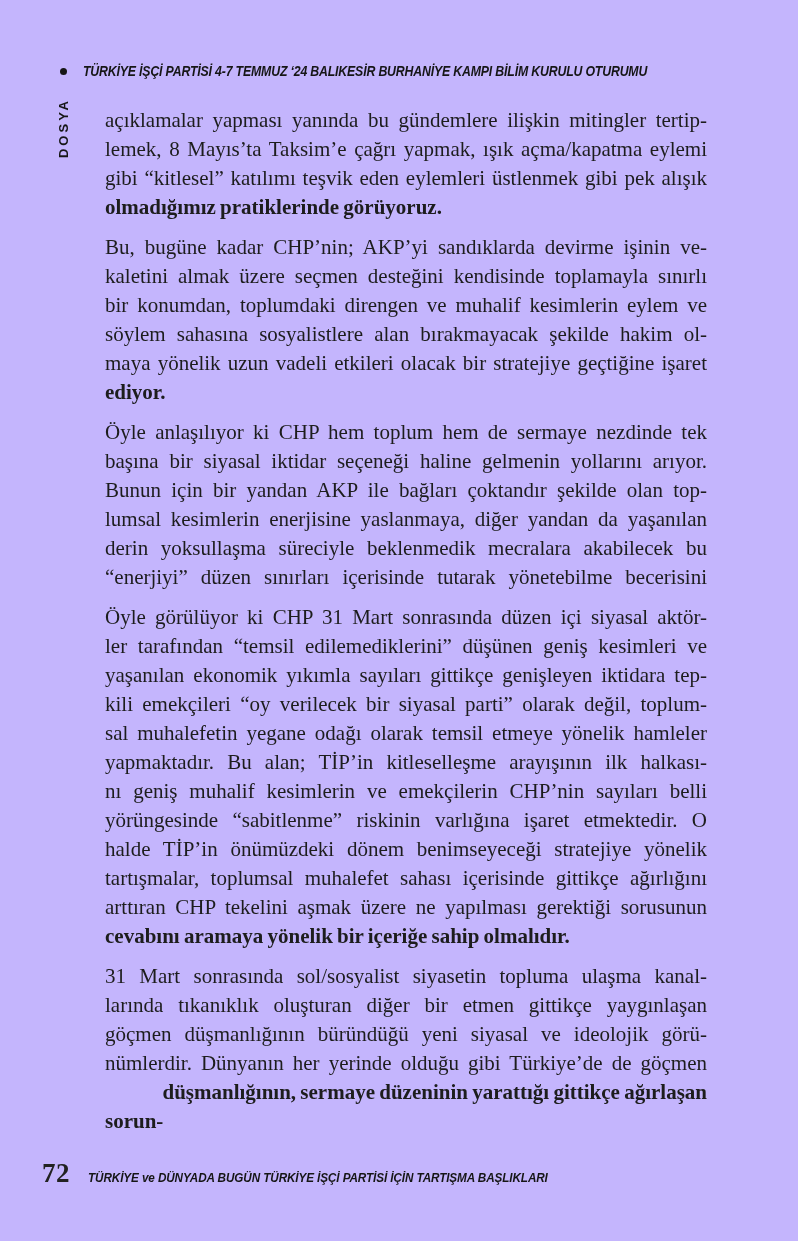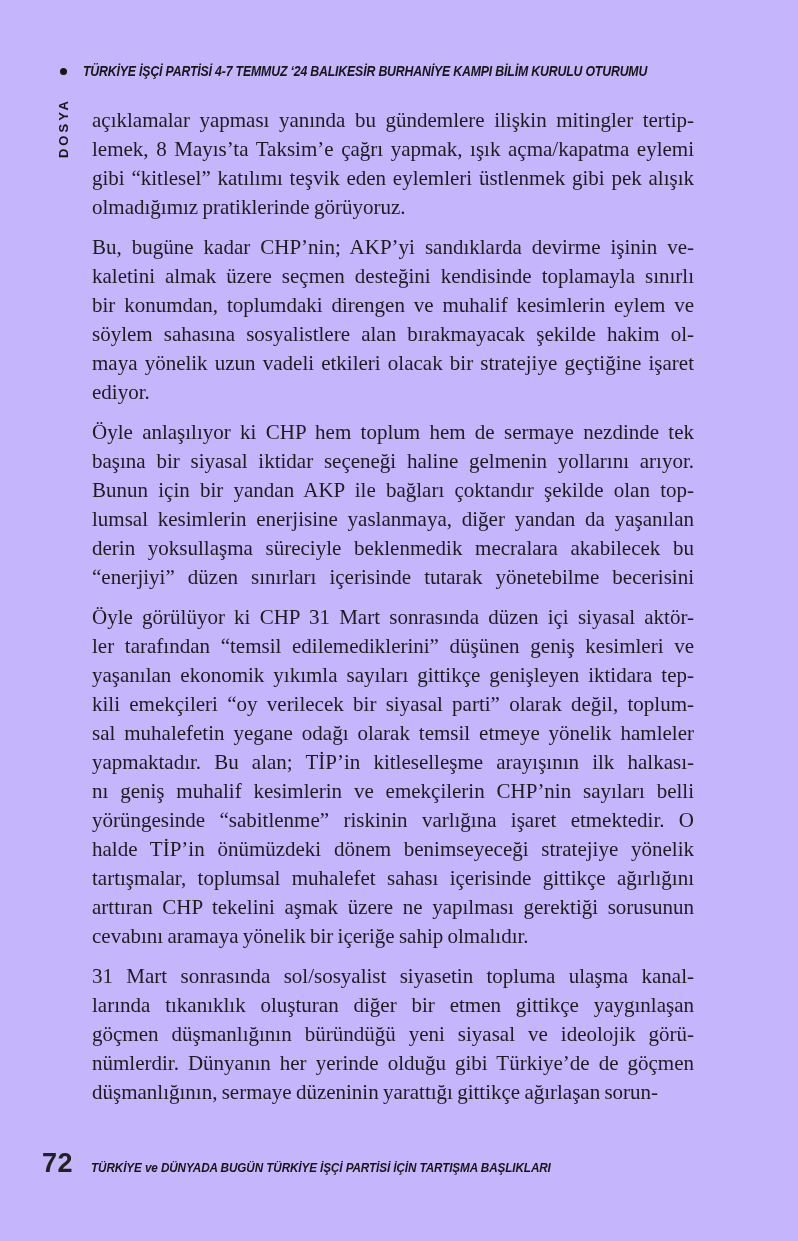--- a/index.html
+++ b/index.html
@@ -44,49 +44,51 @@
     font-family:"Liberation Sans", sans-serif;
     font-weight:700;
     font-size:13px;
     letter-spacing:3px;
     color:#161616;
     transform:rotate(-90deg);
   }
 
   
   .body-col{
-    position:absolute;left:92px;top:106px;width:602px;
+    position:absolute;left:105px;top:106px;width:602px;
     color:#1d1d1d;
   }
   .para{margin:0 0 11px 0;}
   .line{
     font-size:21px;
     line-height:29px;
     word-spacing:-1px;
     text-align:justify;
     text-align-last:justify;
     white-space:normal;
   }
   .line.last{
-    text-align:left;
+    text-align:right;
     text-align-last:left;
+    font-weight:bold;
   }
 
   
   .ftr{
     position:absolute;left:42px;top:1148px;
     display:flex;align-items:baseline;
     white-space:nowrap;
   }
   .pagenum{
-    font-family:Liberation Sans, sans-serif;
+    font-family:Liberation Serif, serif;
     font-weight:700;
     font-size:27px;
     color:#222222;
     letter-spacing:0.5px;
+    margin-top:10px;
   }
   .ftr-text{
     display:inline-block;
     font-family:"Liberation Sans", sans-serif;
     font-style:italic;font-weight:700;
     font-size:13px;
     letter-spacing:-0.1px;
     color:#161616;
     margin-left:18px;
     transform:scaleX(0.9);

